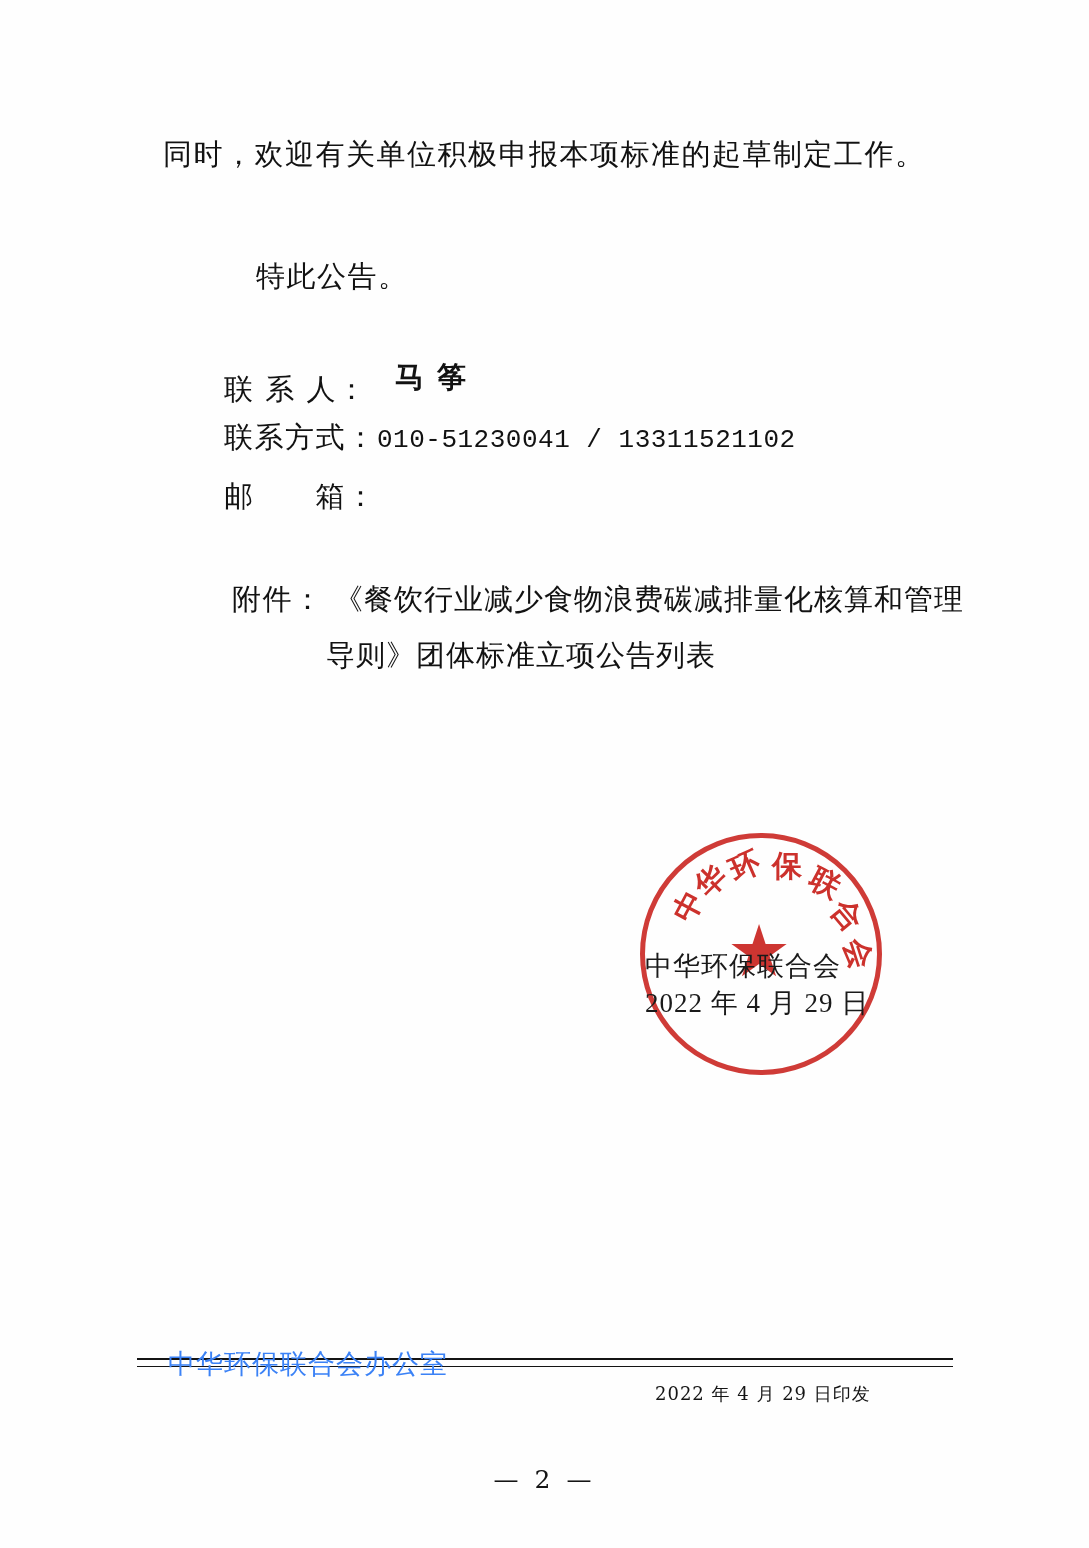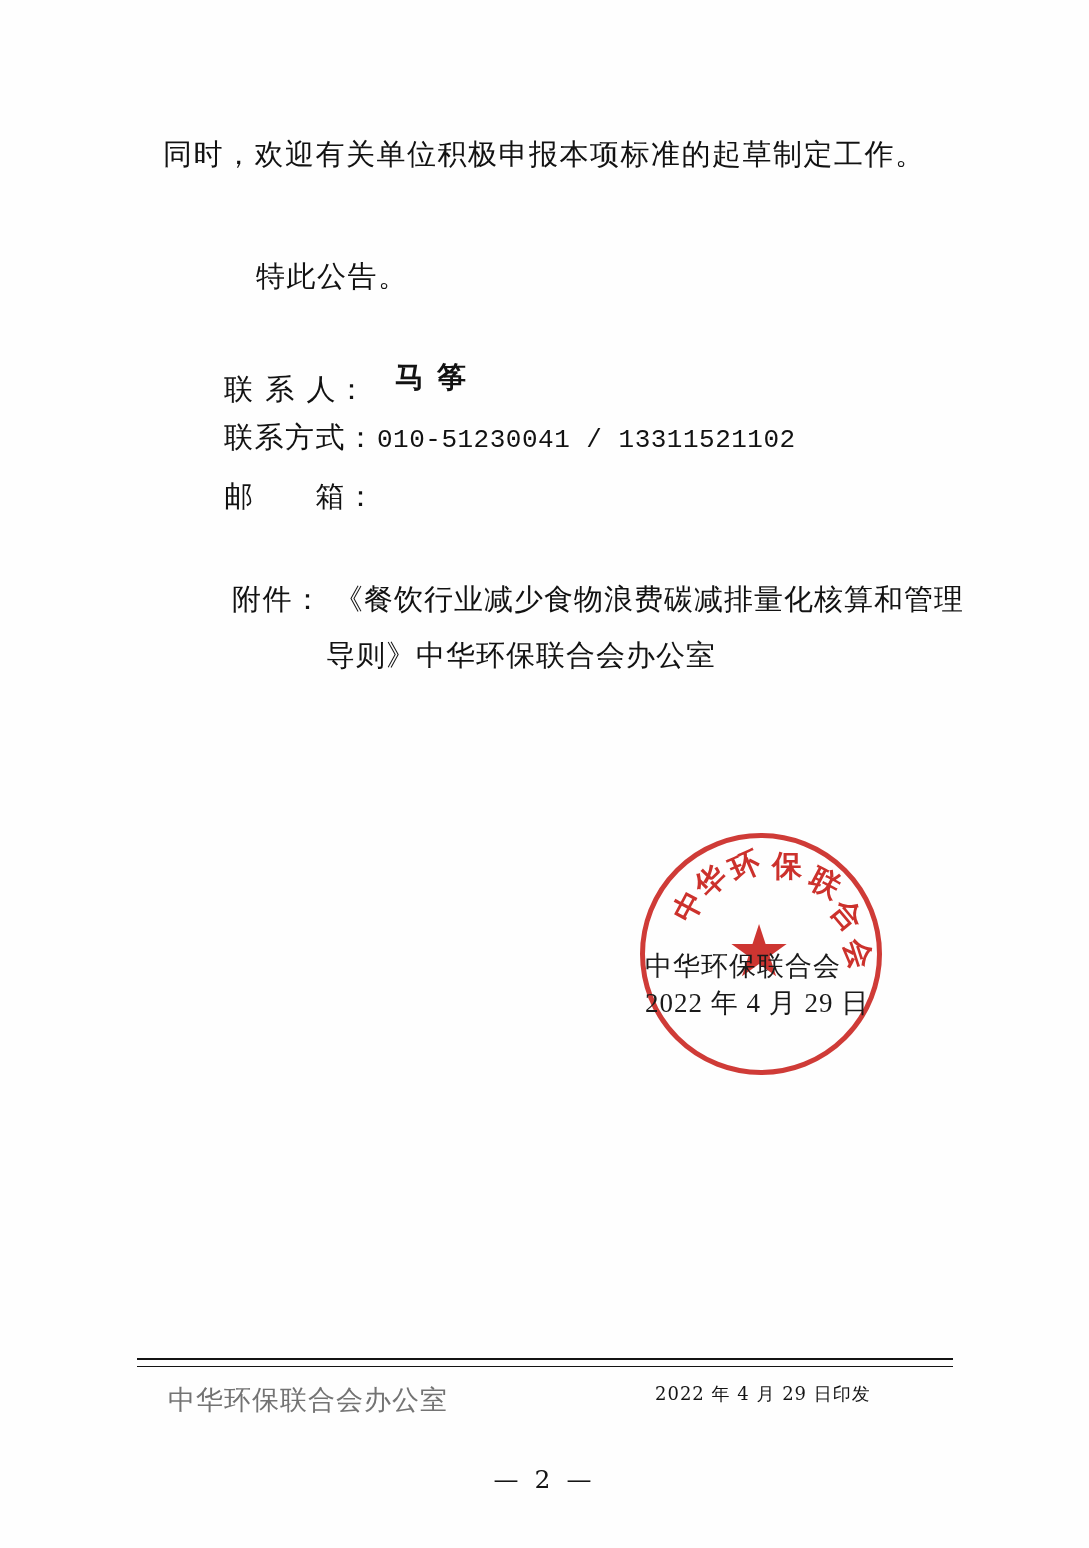--- a/index.html
+++ b/index.html
@@ -105,24 +105,24 @@
     position: absolute;
     left: 137px;
     top: 1366px;
     width: 816px;
     height: 0;
     border-top: 1px solid #141414;
   }
   .footer-left {
     position: absolute;
     left: 168px;
-    top: 1382px;
+    top: 1346px;
     font-size: 27px;
     letter-spacing: 1px;
-    color: #737373;
+    color: #3b82f6;
     white-space: nowrap;
   }
   .footer-right {
     position: absolute;
     left: 655px;
     top: 1382px;
     font-size: 18px;
     letter-spacing: 1px;
     color: #141414;
     white-space: nowrap;
@@ -152,21 +152,21 @@
     <div class="para" style="left:224px; top:375px;">联 系 人：</div>
     <div class="para" style="left:395px; top:363px;font-weight:bold;">马 筝</div>
 
     <div class="para" style="left:224px; top:423px;">联系方式：</div>
     <div class="para mono" style="left:377px; top:427px;">010-51230041 / 13311521102</div>
 
     <div class="para" style="left:224px; top:482px;">邮　　箱：</div>
 
     <div class="para" style="left:232px; top:585px;">附件：</div>
     <div class="para attach-line1" style="left:334px; top:585px;">《餐饮行业减少食物浪费碳减排量化核算和管理</div>
-    <div class="para attach-line1" style="left:326px; top:641px;">导则》中华环保联合会办公室</div>
+    <div class="para attach-line1" style="left:326px; top:641px;">导则》团体标准立项公告列表</div>
 
     <div class="seal">
       <div class="seal-ring"></div>
       <div class="seal-star">★</div>
       <div class="seal-text">
         <span class="seal-char" style="left:34px; top:53px; transform:rotate(-62deg);">中</span>
         <span class="seal-char" style="left:56px; top:28px; transform:rotate(-45deg);">华</span>
         <span class="seal-char" style="left:90px; top:13px; transform:rotate(-24deg);">环</span>
         <span class="seal-char" style="left:132px; top:13px; transform:rotate(0deg);">保</span>
         <span class="seal-char" style="left:170px; top:30px; transform:rotate(28deg);">联</span>

